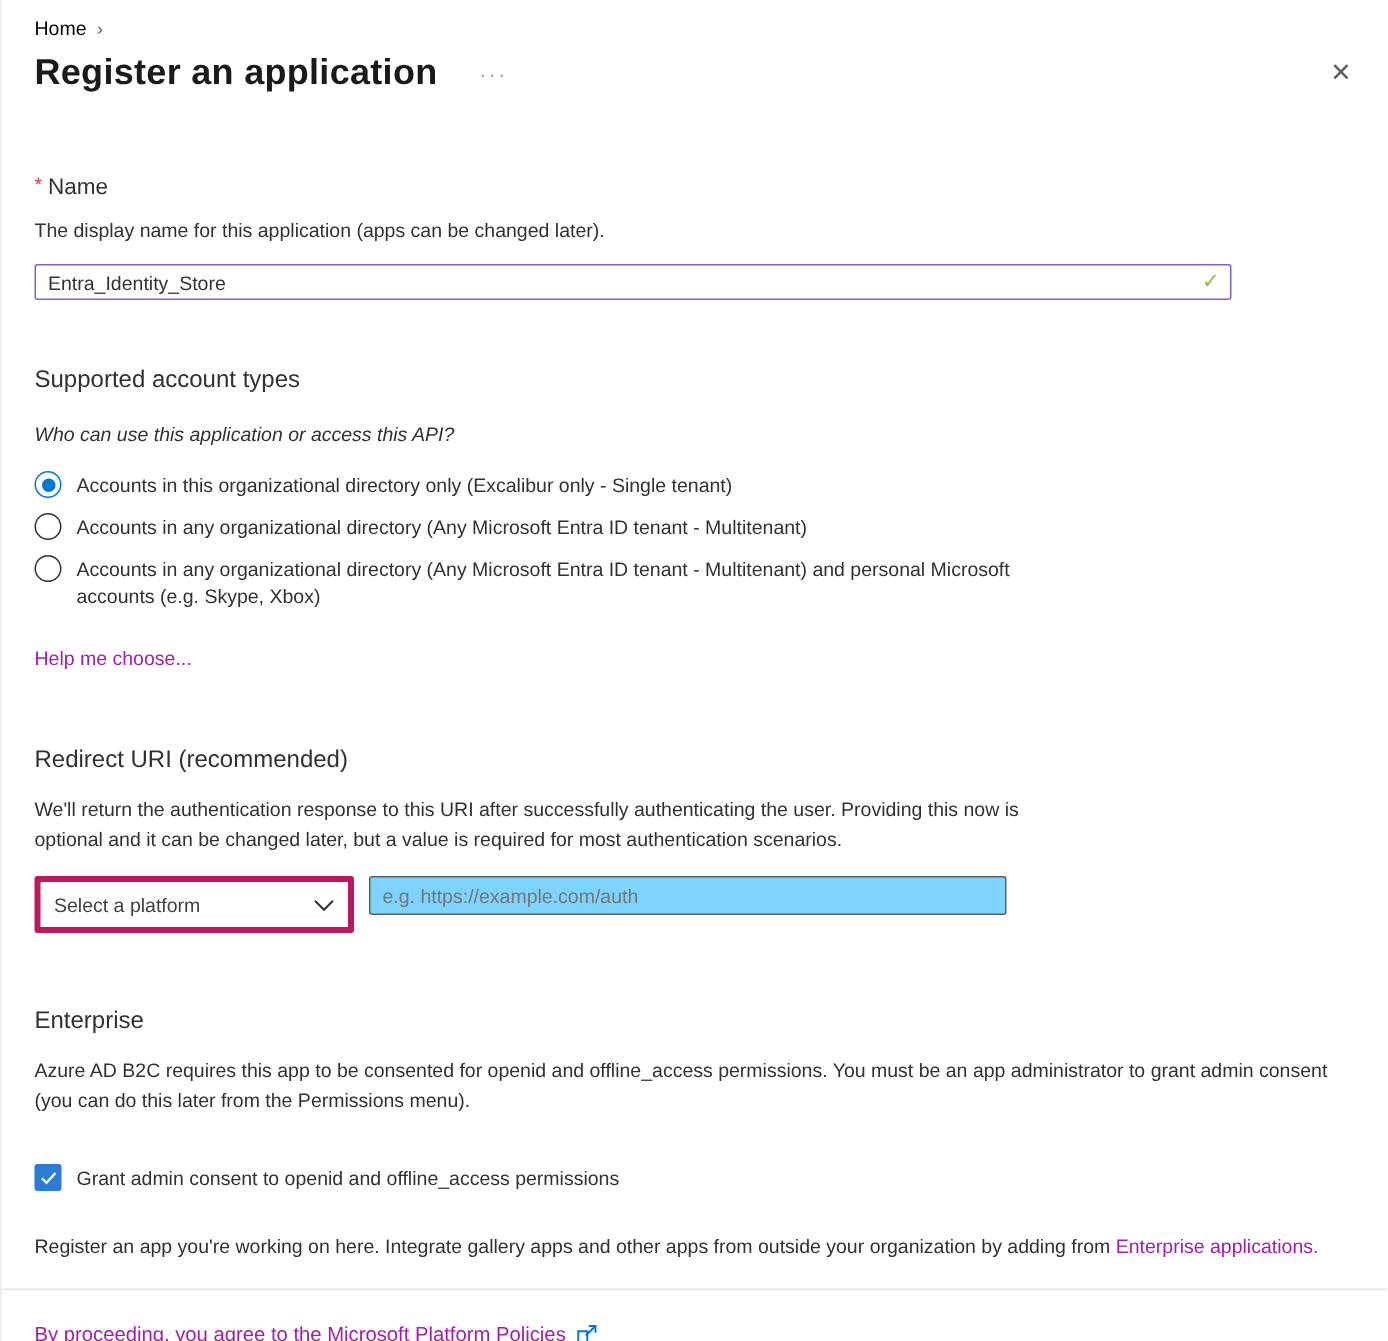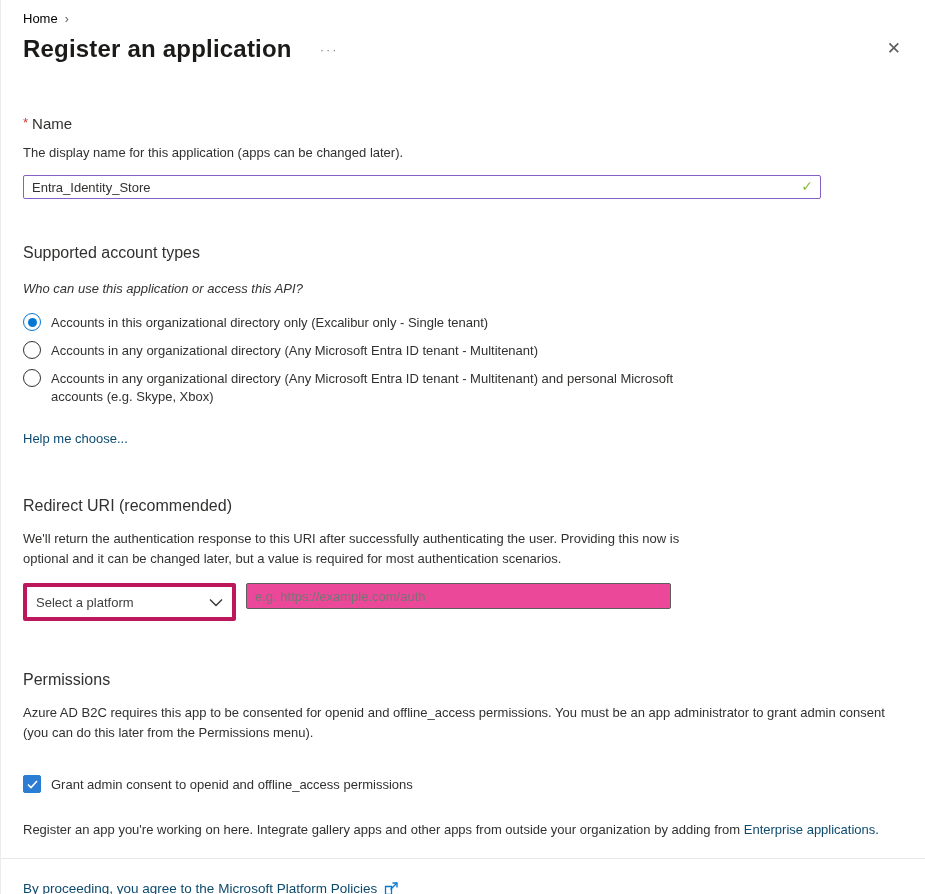--- a/index.html
+++ b/index.html
@@ -23,21 +23,21 @@
   .titlerow { margin-top: 9px; display: flex; align-items: center; }
   .page-title { font-size: 24px; font-weight: 700; color: #1b1a19; letter-spacing: 0.2px; }
   .ellipsis { margin-left: 28px; color: #8a8886; font-size: 13px; letter-spacing: 2px; cursor: pointer; }
   .close-x {
     position: absolute; top: 40px; right: 24px;
     color: #605e5c; font-size: 17px; font-weight: 300; cursor: pointer; line-height: 1;
   }
   
   .section-heading { font-size: 16px; color: #323130; font-weight: 400; }
   .body-text { font-size: 13px; line-height: 19px; color: #323130; }
-  a.link { color: #0c4a6e; text-decoration: none; font-size: 13px; cursor: pointer; }
+  a.link { color: #a21caf; text-decoration: none; font-size: 13px; cursor: pointer; }
   
   .name-label-row { margin-top: 52px; font-size: 15px; }
   .req { color: #d13438; margin-right: 4px; font-size: 13px; vertical-align: 2px; }
   .name-desc { margin-top: 11px; }
   .name-input-wrap { position: relative; margin-top: 13px; width: 798px; }
   .name-input {
     width: 100%; height: 24px;
     border: 1px solid #8661c5; border-radius: 2px;
     font-size: 13px; color: #323130; padding: 0 42px 0 8px;
     font-family: inherit; outline: none; background: #fff;
@@ -71,21 +71,21 @@
   .platform-select {
     width: 213px; height: 26px;
     border: 4px solid #be185d; border-radius: 2px;
     display: flex; align-items: center; justify-content: space-between;
     padding: 15px 9px; font-size: 13px; color: #404040; cursor: pointer; background: #fff;
   }
   .uri-input {
     width: 425px; height: 26px;
     border: 1px solid #605e5c; border-radius: 2px;
     font-size: 13px; padding: 0 8px; color: #323130;
-    font-family: inherit; outline: none; background: #ec4899;
+    font-family: inherit; outline: none; background: #7dd3fc;
   }
   .uri-input::placeholder { color: #757575; }
   
   .perm-heading { margin-top: 50px; }
   .perm-desc { margin-top: 14px; max-width: 880px; line-height: 20px; }
   .checkbox-row { margin-top: 32px; display: flex; align-items: center; cursor: pointer; }
   .checkbox-box {
     flex: 0 0 auto;
     width: 18px; height: 18px; border-radius: 2px;
     border: 1px solid #0078d4; background: #fff;
@@ -170,21 +170,21 @@
       <span style="display:inline-flex;">
         <svg width="14" height="9" viewBox="0 0 14 9">
             <polyline points="1,1.5 7,7.5 13,1.5" fill="none" stroke="#323130" stroke-width="1.3"></polyline>
           </svg>
       </span>
     </div>
     <input class="uri-input" type="text" placeholder="e.g. https://example.com/auth" style="">
   </div>
 
   
-  <div class="section-heading perm-heading">Permissions</div>
+  <div class="section-heading perm-heading">Enterprise</div>
   <div class="body-text perm-desc">Azure AD B2C requires this app to be consented for openid and offline_access permissions. You must be an app administrator to grant admin consent (you can do this later from the Permissions menu).</div>
   <div class="checkbox-row checked" id="consent-checkbox-row">
     <span class="checkbox-box">
       <svg width="11" height="9" viewBox="0 0 11 9">
           <polyline points="1,4.5 4,7.5 10,1" fill="none" stroke="#ffffff" stroke-width="1.6"></polyline>
         </svg>
     </span>
     <span class="checkbox-label">Grant admin consent to openid and offline_access permissions</span>
   </div>
 

